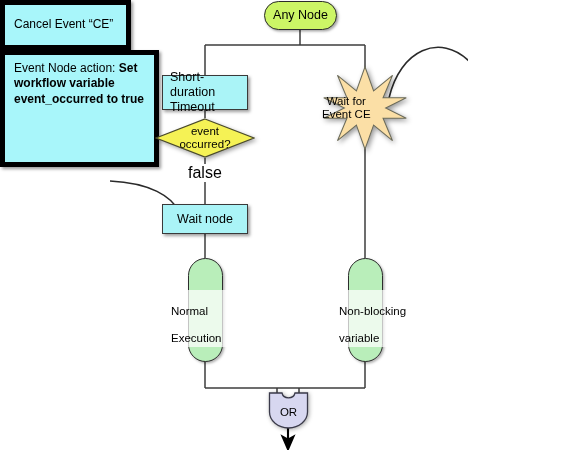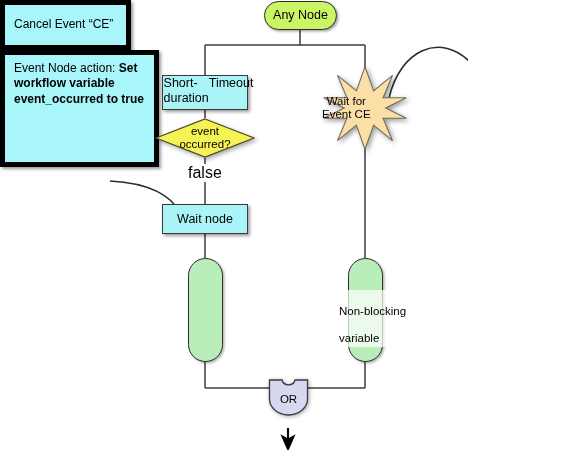--- a/index.html
+++ b/index.html
@@ -187,21 +187,21 @@
 
     <path d="M 110,181 C 150,183 172,196 180,213" fill="none" stroke="#2a2a2a" stroke-width="1.6"></path>
 
     <path d="M 389,98 C 400,50 440,32 470,62" fill="none" stroke="#2a2a2a" stroke-width="1.6"></path>
   </svg>
 
   <div class="node stadium" style="left:264px; top:1px; width:73px; height:29px; background:#ccf566;">
     <span>Any Node</span>
   </div>
 
-  <div class="node rect lead" style="left:162px; top:75px; width:86px; height:35px; background:#aaf4f7; flex-direction:row; align-items:flex-start; justify-content:center;">
+  <div class="node rect lead" style="left:162px; top:75px; width:86px; height:35px; background:#aaf4f7; flex-direction:column; align-items:flex-start; justify-content:center;">
     <span>Short-duration</span>
     <span>Timeout</span>
   </div>
 
   <div class="diamond-wrap" style="left:155px; top:118px; width:100px; height:40px;">
     <svg width="100" height="40" viewBox="0 0 100 40">
       <polygon points="50,1 99,20 50,39 1,20" fill="#f5f255" stroke="#4a4a2a" stroke-width="1.2"></polygon>
     </svg>
     <div class="diamond-label">
       <div>
@@ -232,28 +232,32 @@
   <div class="note" style="left:8px; top:186px; width:105px; height:28px; background:#a8f6fa; display:flex; align-items:center;">
     <span>Cancel Event “CE”</span>
   </div>
 
   <div class="note" style="left:425px; top:63px; width:133px; height:95px; background:#a8f6fa;">
     <span class="hdr">Event Node action:</span>
     <span class="bold">Set workflow variable event_occurred to true</span>
   </div>
 
   <div class="capsule" style="position:absolute; left:188px; top:258px; width:33px; height:102px; background:#b9eeba;"></div>
+  <div class="capsule-label" style="left:169px; top:290px; width:70px;">
+    <span>Normal</span><br>
+    <span>Execution</span>
+  </div>
 
   <div class="capsule" style="position:absolute; left:348px; top:258px; width:33px; height:102px; background:#b9eeba;"></div>
   <div class="capsule-label" style="left:337px; top:290px; width:82px;">
     <span>Non-blocking</span><br>
     <span>variable</span>
   </div>
 
-  <div class="or-wrap" style="left:268px; top:379px; width:41px; height:37px;">
+  <div class="or-wrap" style="left:268px; top:392px; width:41px; height:37px;">
     <svg width="41" height="37" viewBox="0 0 41 37">
       <path d="M1.5,1 L14,1 C15.5,7.5 25.5,7.5 27,1 L39.5,1 L39.5,20 C39.5,29 31,35.5 20.5,36 C10,35.5 1.5,29 1.5,20 Z" fill="#d7d7f0" stroke="#3a3a4a" stroke-width="1.3"></path>
     </svg>
     <div class="or-label">
       <span>OR</span>
     </div>
   </div>
 
 </div>
 

